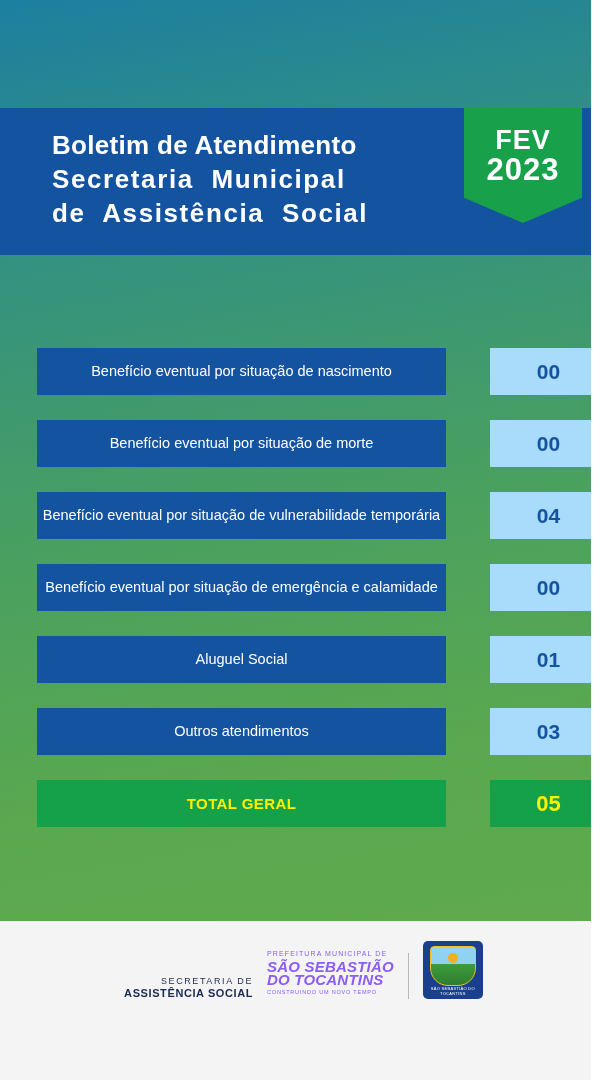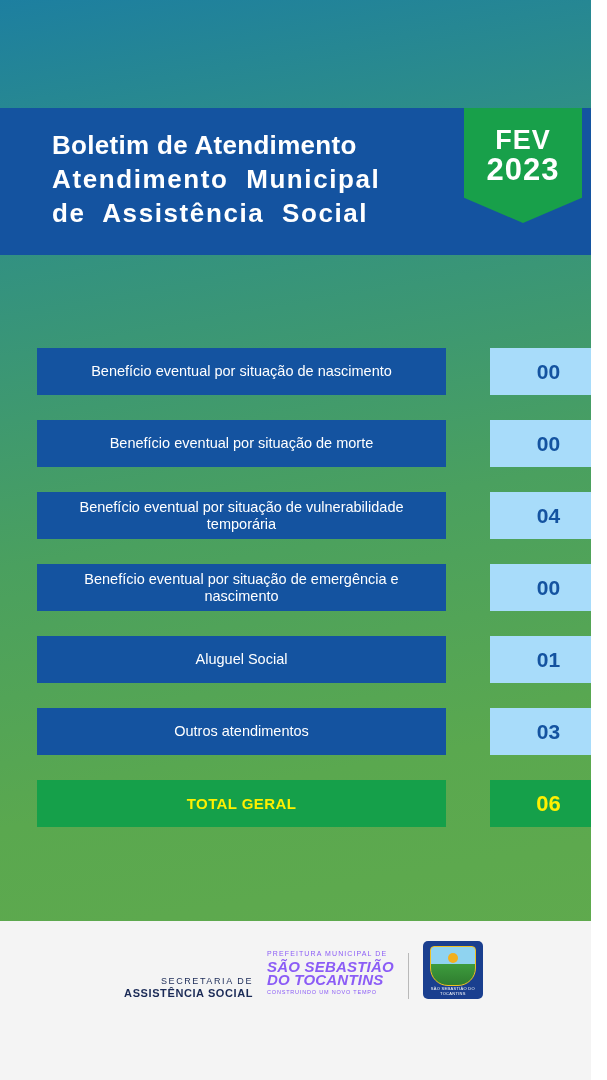--- a/index.html
+++ b/index.html
@@ -93,21 +93,21 @@
     width: 409px;
     height: 47px;
     background: #1453a0;
     color: #ffffff;
     display: flex;
     align-items: center;
     justify-content: center;
     text-align: center;
     font-size: 14.5px;
     line-height: 17px;
-    padding: 0 12px;
+    padding: 0 4px;
     box-sizing: border-box;
   }
   .row .value {
     position: absolute;
     left: 453px;
     top: 0;
     width: 117px;
     height: 47px;
     background: #a8dcfa;
     color: #1453a0;
@@ -236,21 +236,21 @@
 </style>
 </head>
 <body>
 
 <div class="poster">
 
   <div class="header-band"></div>
 
   <div class="header-text">
     <div class="line l1">Boletim de Atendimento</div>
-    <div class="line l2">Atendimento  Municipal</div>
+    <div class="line l2">Secretaria  Municipal</div>
     <div class="line l3">de  Assistência  Social</div>
   </div>
 
   <div class="ribbon">
     <span class="r-month">FEV</span>
     <span class="r-year">2023</span>
   </div>
 
   <div class="rows">
 
@@ -263,37 +263,37 @@
       <div class="label">Benefício eventual por situação de morte</div>
       <div class="value">00</div>
     </div>
 
     <div class="row">
       <div class="label">Benefício eventual por situação de vulnerabilidade temporária</div>
       <div class="value">04</div>
     </div>
 
     <div class="row">
-      <div class="label">Benefício eventual por situação de emergência e nascimento</div>
+      <div class="label">Benefício eventual por situação de emergência e calamidade</div>
       <div class="value">00</div>
     </div>
 
     <div class="row">
       <div class="label">Aluguel Social</div>
       <div class="value">01</div>
     </div>
 
     <div class="row">
       <div class="label">Outros atendimentos</div>
       <div class="value">03</div>
     </div>
 
     <div class="row total">
       <div class="label">TOTAL GERAL</div>
-      <div class="value">06</div>
+      <div class="value">05</div>
     </div>
 
   </div>
 
   <div class="footer">
     <div class="footer-inner">
 
       <div class="logo-sec">
         <div class="l1">SECRETARIA DE</div>
         <div class="l2">ASSISTÊNCIA SOCIAL</div>

